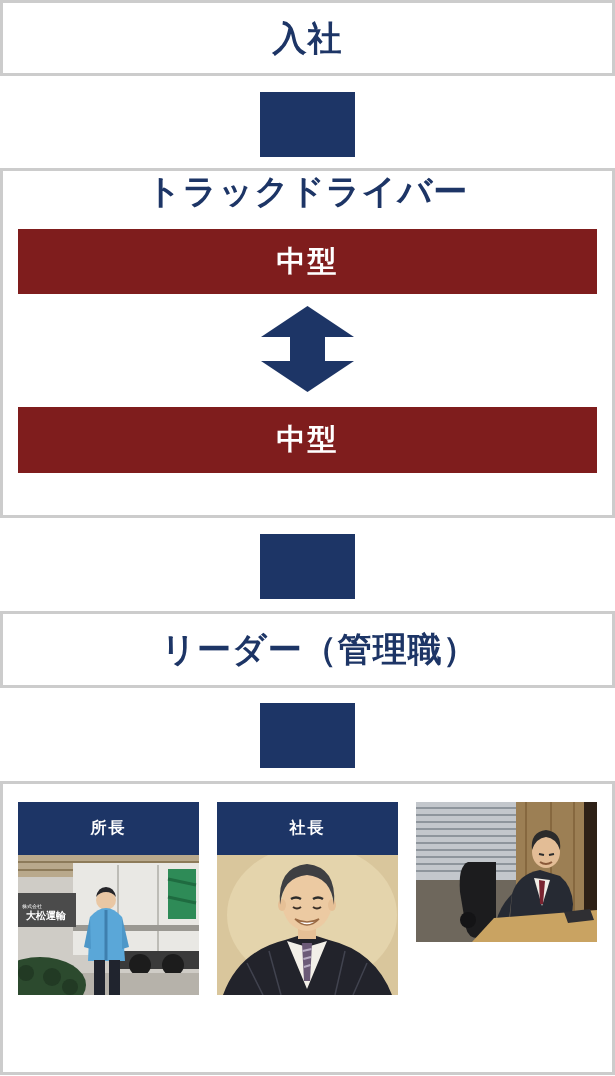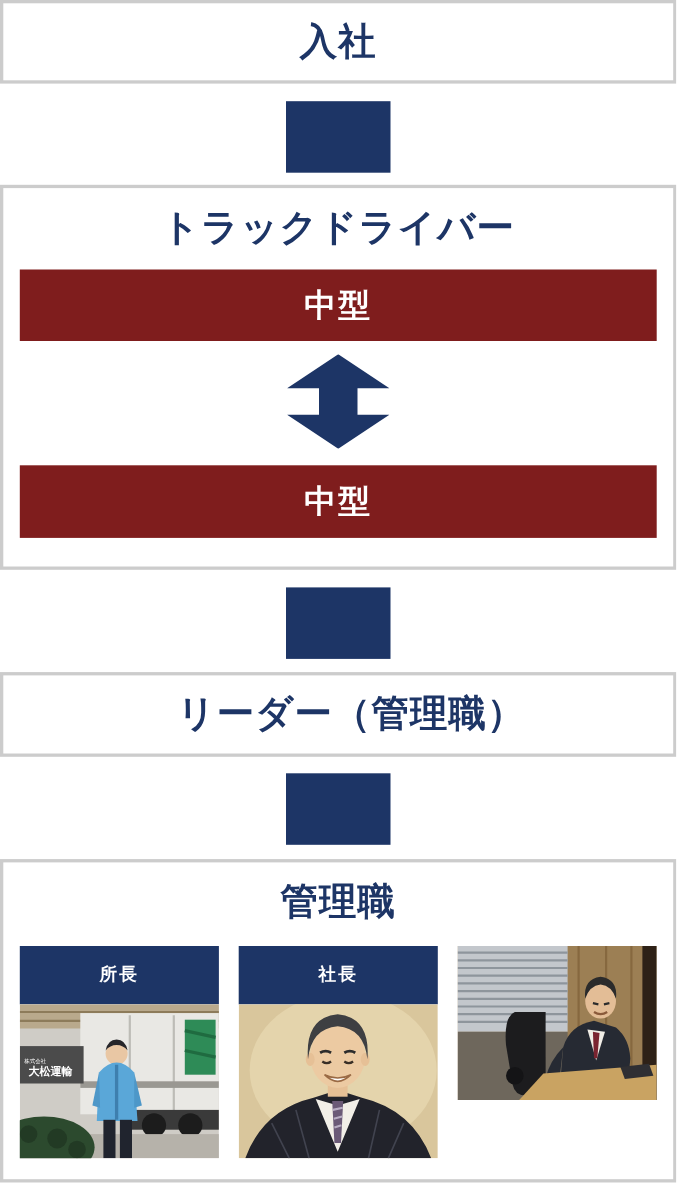--- a/index.html
+++ b/index.html
@@ -36,21 +36,21 @@
     width: 95px; height: 65px;
     background: #1d3566;
     margin: 0 auto;
   }
   .connector.c1 { margin-top: 16px; }
   .connector.c2 { margin-top: 16px; }
   .connector.c3 { margin-top: 15px; }
 
   
   .box-driver { margin-top: 11px; height: 350px; }
-  .box-driver .step-title { margin-top: 16px; height: 36px; }
+  .box-driver .step-title { margin-top: 0; height: 36px; }
   .grade-bar {
     height: 65px;
     margin: 0 15px;
     background: #7f1d1d;
     color: #ffffff;
     font-weight: bold;
     font-size: 29px;
     letter-spacing: 2px;
     display: flex; align-items: center; justify-content: center;
   }
@@ -107,21 +107,20 @@
 
   <div class="connector c2"></div>
 
   <section class="box box-leader">
     <h2 class="step-title">リーダー（管理職）</h2>
   </section>
 
   <div class="connector c3"></div>
 
   <section class="box box-management">
-    <h2 class="step-title">管理職</h2>
 
     <div class="roles-row">
 
       <figure class="role-card">
         <div class="role-label">所長</div>
         <svg class="role-photo" viewBox="0 0 181 140" preserveAspectRatio="none" aria-hidden="true">
           <rect x="0" y="0" width="181" height="140" fill="#cfccc6"></rect>
           <rect x="0" y="0" width="181" height="22" fill="#b9a98c"></rect>
           <line x1="0" y1="7" x2="181" y2="7" stroke="#8d7b5a" stroke-width="2"></line>
           <line x1="0" y1="15" x2="181" y2="15" stroke="#8d7b5a" stroke-width="2"></line>

